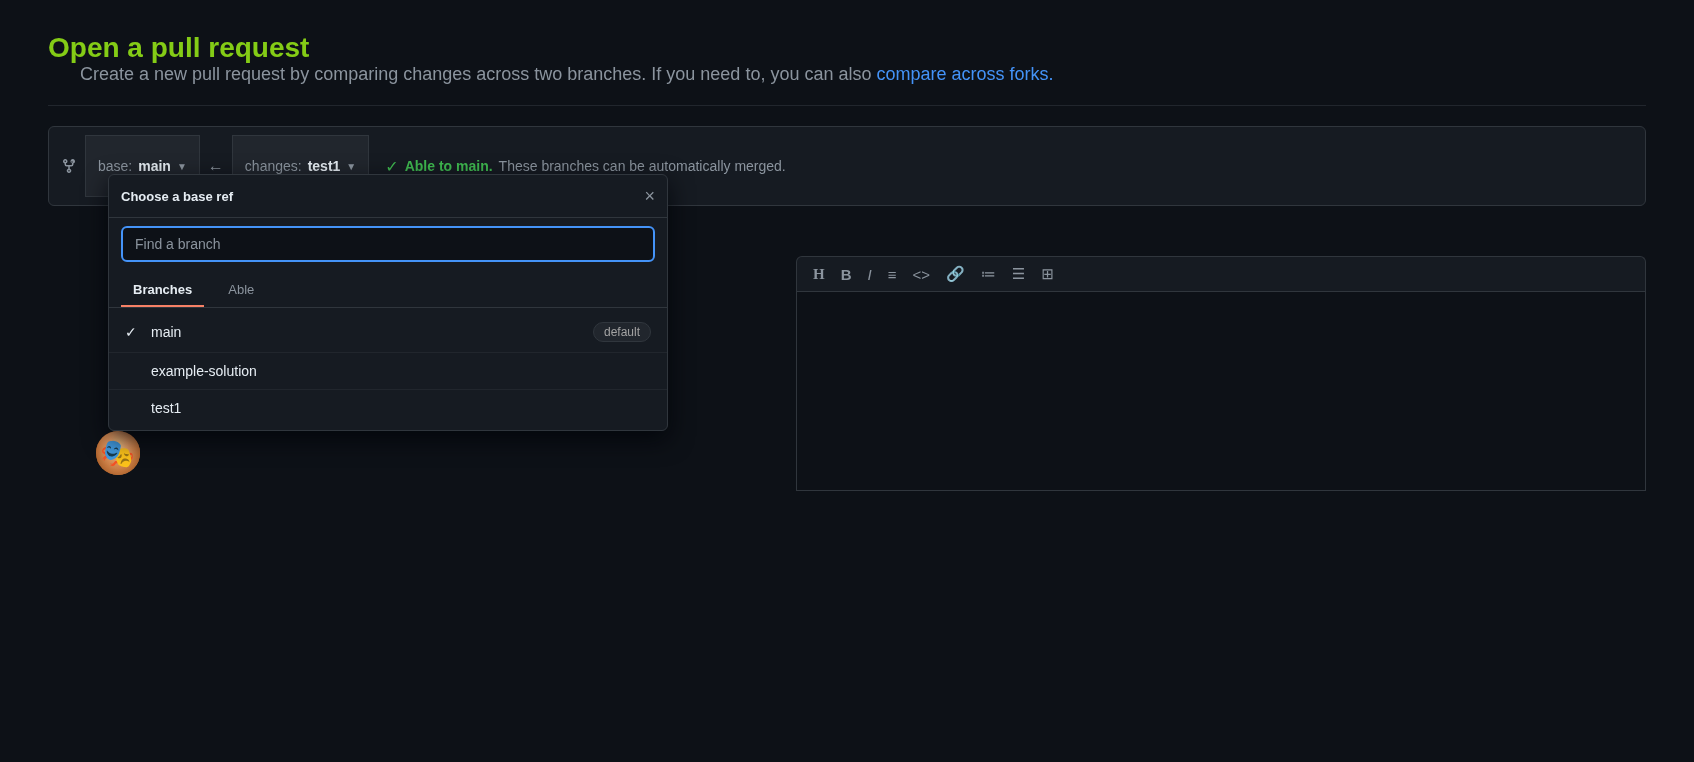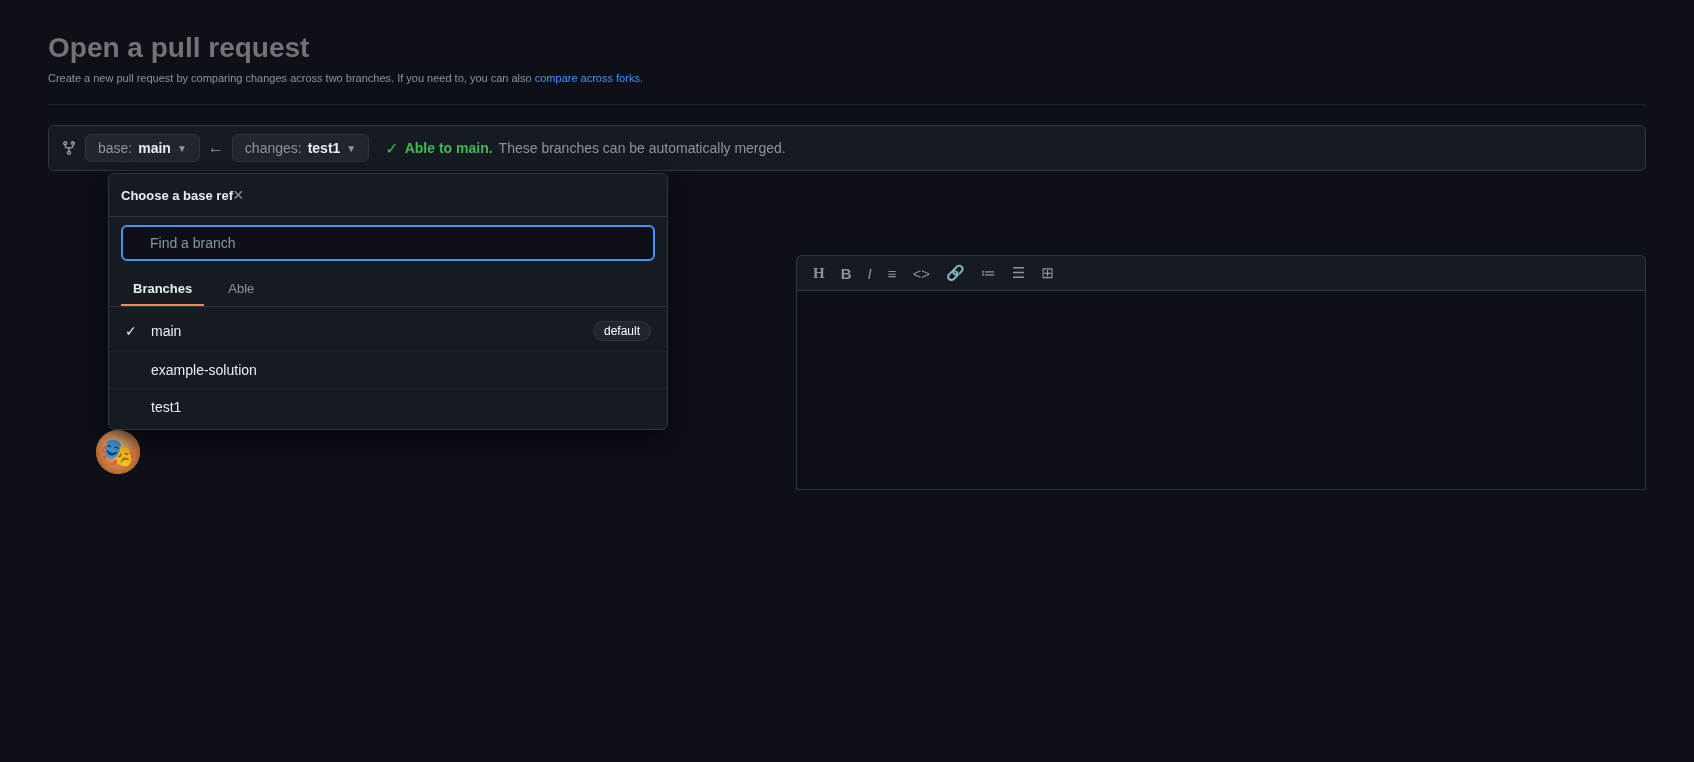--- a/index.html
+++ b/index.html
@@ -15,28 +15,29 @@
     }
 
     .page-container {
       padding: 32px 48px;
       max-width: 1694px;
     }
 
     .page-title {
       font-size: 28px;
       font-weight: 600;
-      color: #737373;
-      margin-bottom: 8px;
+      color: #84cc16;
+      margin-bottom: 0;
     }
 
     .page-subtitle {
-      font-size: 11px;
+      font-size: 18px;
       color: #8b949e;
       margin-bottom: 20px;
+      margin-left: 32px;
     }
 
     .page-subtitle a {
       color: #4493f8;
       text-decoration: none;
     }
 
     .divider {
       border: none;
       border-top: 1px solid #21262d;
@@ -58,23 +59,23 @@
     .compare-icon {
       color: #8b949e;
       font-size: 16px;
       display: flex;
       align-items: center;
     }
 
     .branch-btn {
       background: #21262d;
       border: 1px solid #30363d;
-      border-radius: 6px;
-      color: #e6edf3;
-      padding: 5px 12px;
+      border-radius: 0;
+      color: #e6edf3;
+      padding: 22px 12px;
       font-size: 14px;
       cursor: pointer;
       display: flex;
       align-items: center;
       gap: 6px;
       white-space: nowrap;
       text-align: center;
     }
 
     .branch-btn .branch-label {
@@ -125,21 +126,21 @@
       background: #161b22;
       border: 1px solid #30363d;
       border-radius: 6px;
       box-shadow: 0 8px 24px rgba(1,4,9,0.8);
       z-index: 100;
     }
 
     .dropdown-header {
       display: flex;
       align-items: center;
-      justify-content: flex-start;
+      justify-content: space-between;
       padding: 12px 12px;
       border-bottom: 1px solid #30363d;
     }
 
     .dropdown-title {
       font-size: 13px;
       font-weight: 600;
       color: #e6edf3;
     }
 
@@ -159,21 +160,21 @@
       padding: 8px 12px;
     }
 
     .search-input {
       width: 100%;
       background: #0d1117;
       border: 2px solid #4493f8;
       border-radius: 6px;
       color: #8b949e;
       font-size: 14px;
-      padding: 8px 27px;
+      padding: 8px 12px;
       outline: none;
     }
 
     .search-input::placeholder {
       color: #8b949e;
     }
 
     .tabs-row {
       display: flex;
       padding: 0 12px;
@@ -227,21 +228,21 @@
 
     .branch-item-name {
       font-size: 14px;
       color: #e6edf3;
     }
 
     .default-badge {
       background: #21262d;
       border: 1px solid #30363d;
       border-radius: 20px;
-      color: #ffffff;
+      color: #a3a3a3;
       font-size: 12px;
       padding: 2px 10px;
     }
 
     .editor-toolbar {
       display: flex;
       align-items: center;
       gap: 16px;
       padding: 8px 16px;
       border: 1px solid #30363d;

